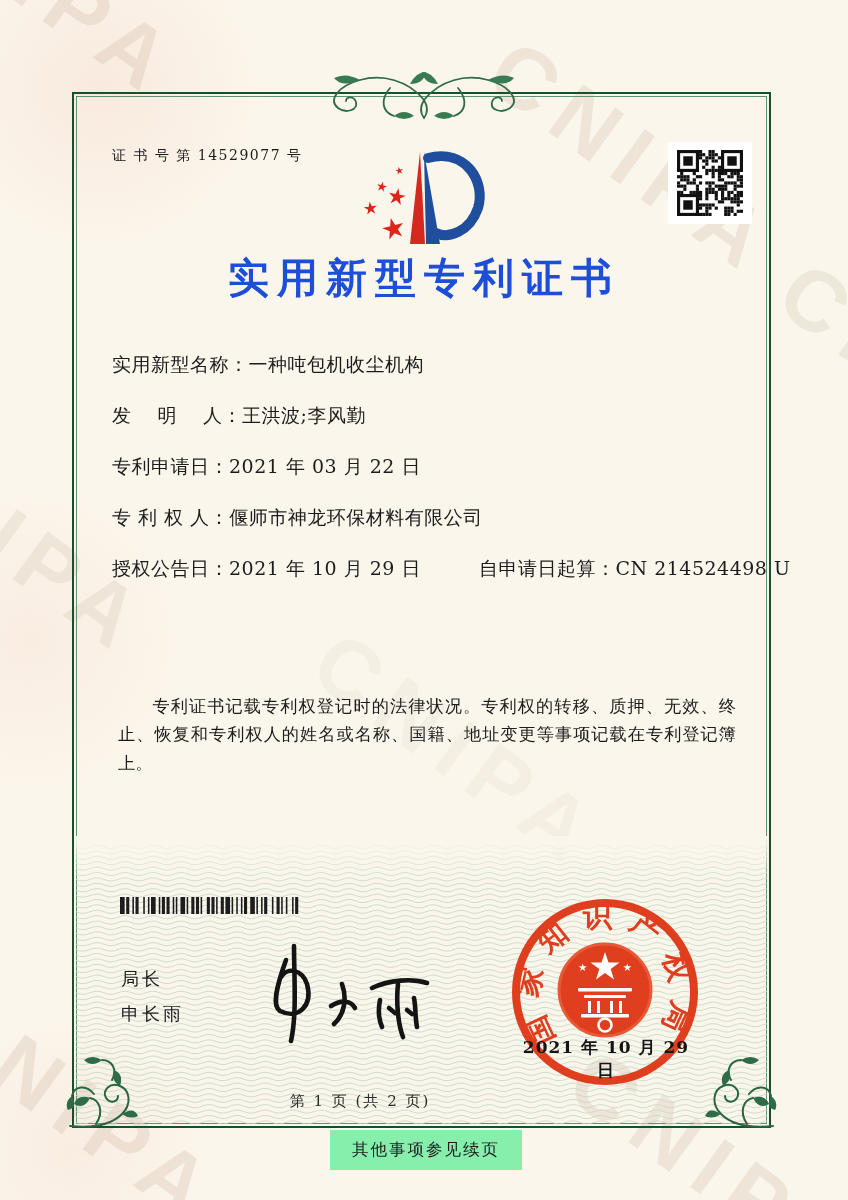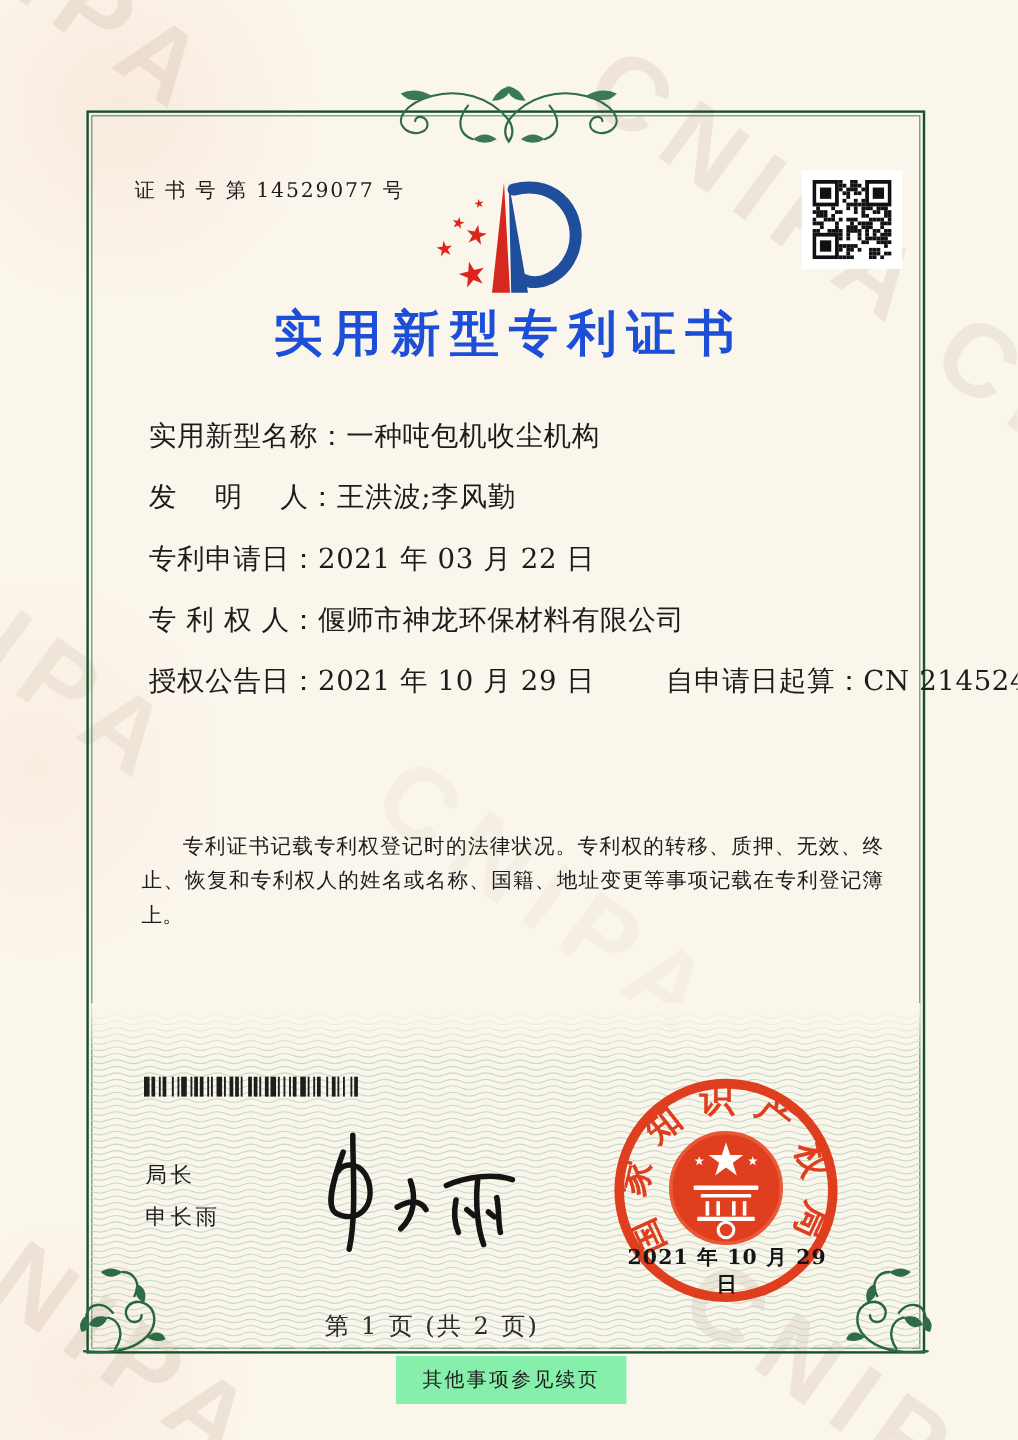--- a/index.html
+++ b/index.html
@@ -32,40 +32,40 @@
     border:2.5px solid #16512f;box-sizing:border-box;
   }
   .frame-inner{
     position:absolute;left:2px;top:2px;right:2px;bottom:2px;
     border:1.5px solid #5f9174;
   }
   .waves{left:2px;bottom:2px;width:691px;height:282px;overflow:hidden;}
   .wave-fade{left:2px;bottom:244px;width:691px;height:46px;
     background:linear-gradient(180deg,#fbf6ec 0%,rgba(251,246,236,0) 100%);}
   
-  .cert-no{left:112px;top:147px;font-size:17px;letter-spacing:1.5px;}
+  .cert-no{left:112px;top:147px;font-size:14px;letter-spacing:1.5px;}
   .page-title{left:0;top:251px;width:848px;text-align:center;
     font-size:41px;font-weight:700;letter-spacing:8px;color:#1d4ed8;}
-  .fields{left:124px;top:352px;width:625px;font-size:23px;}
+  .fields{left:112px;top:352px;width:625px;font-size:19px;}
   .field-row{height:51px;line-height:24px;white-space:nowrap;}
   .field-label{letter-spacing:.5px;}
   .field-value{letter-spacing:.5px;}
   .field-pair2{margin-left:52px;}
   .body-text{left:118px;top:692px;width:618px;font-size:17.2px;
     line-height:28.4px;text-align:justify;}
   .body-text p{margin:0;text-indent:2em;}
   .barcode{left:120px;top:897px;width:216px;height:17px;}
   .signer{left:121px;top:967px;font-size:18px;letter-spacing:3px;}
   .signer div{margin-bottom:11px;}
   .signature{left:246px;top:940px;}
   .seal{left:508px;top:895px;opacity:.94;}
   .seal-date{left:516px;top:1036px;width:180px;text-align:center;
     font-size:17px;font-weight:700;letter-spacing:1px;color:#151515;}
   .page-info{left:0;top:1092px;width:720px;text-align:center;
-    font-size:20px;letter-spacing:2px;color:#2a2a2a;}
+    font-size:15px;letter-spacing:2px;color:#2a2a2a;}
   .note-box{left:330px;top:1130px;width:192px;height:40px;background:#86efac;
     text-align:center;line-height:40px;font-size:16.5px;letter-spacing:2px;}
   
   .top-orn{left:298px;top:70px;}
   .corner-orn{bottom:-8px;}
   .corner-orn.left{left:-8px;transform:scaleX(-1);}
   .corner-orn.right{right:-8px;}
   
   .logo-star{position:absolute;color:#df241a;line-height:1;
     font-family:"DejaVu Sans",sans-serif;}

